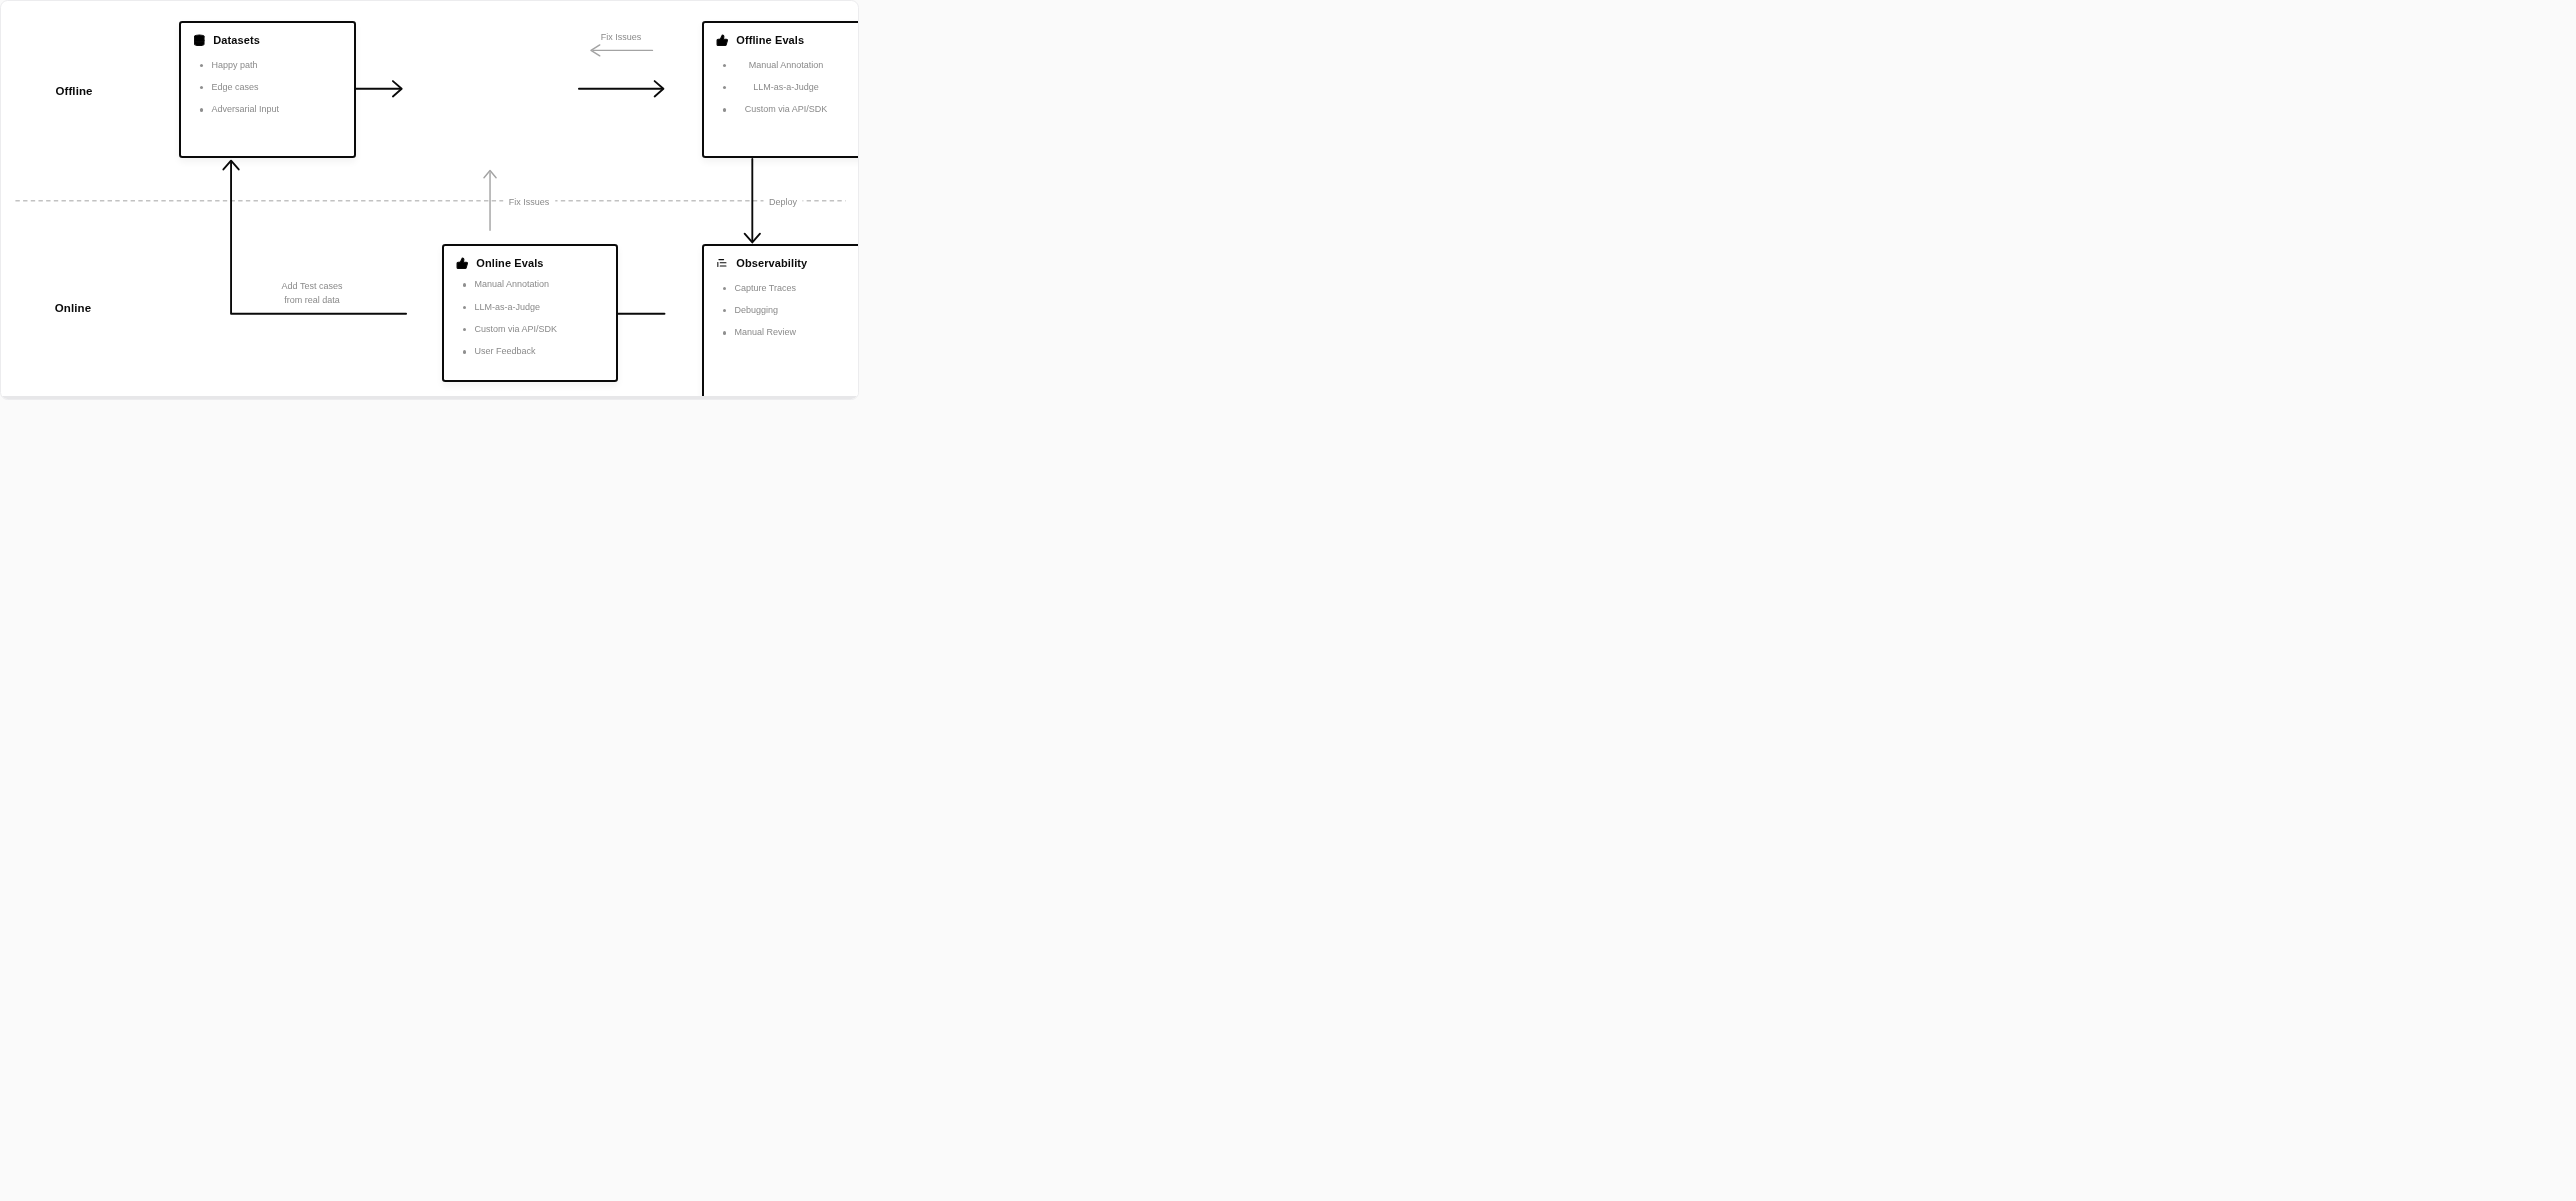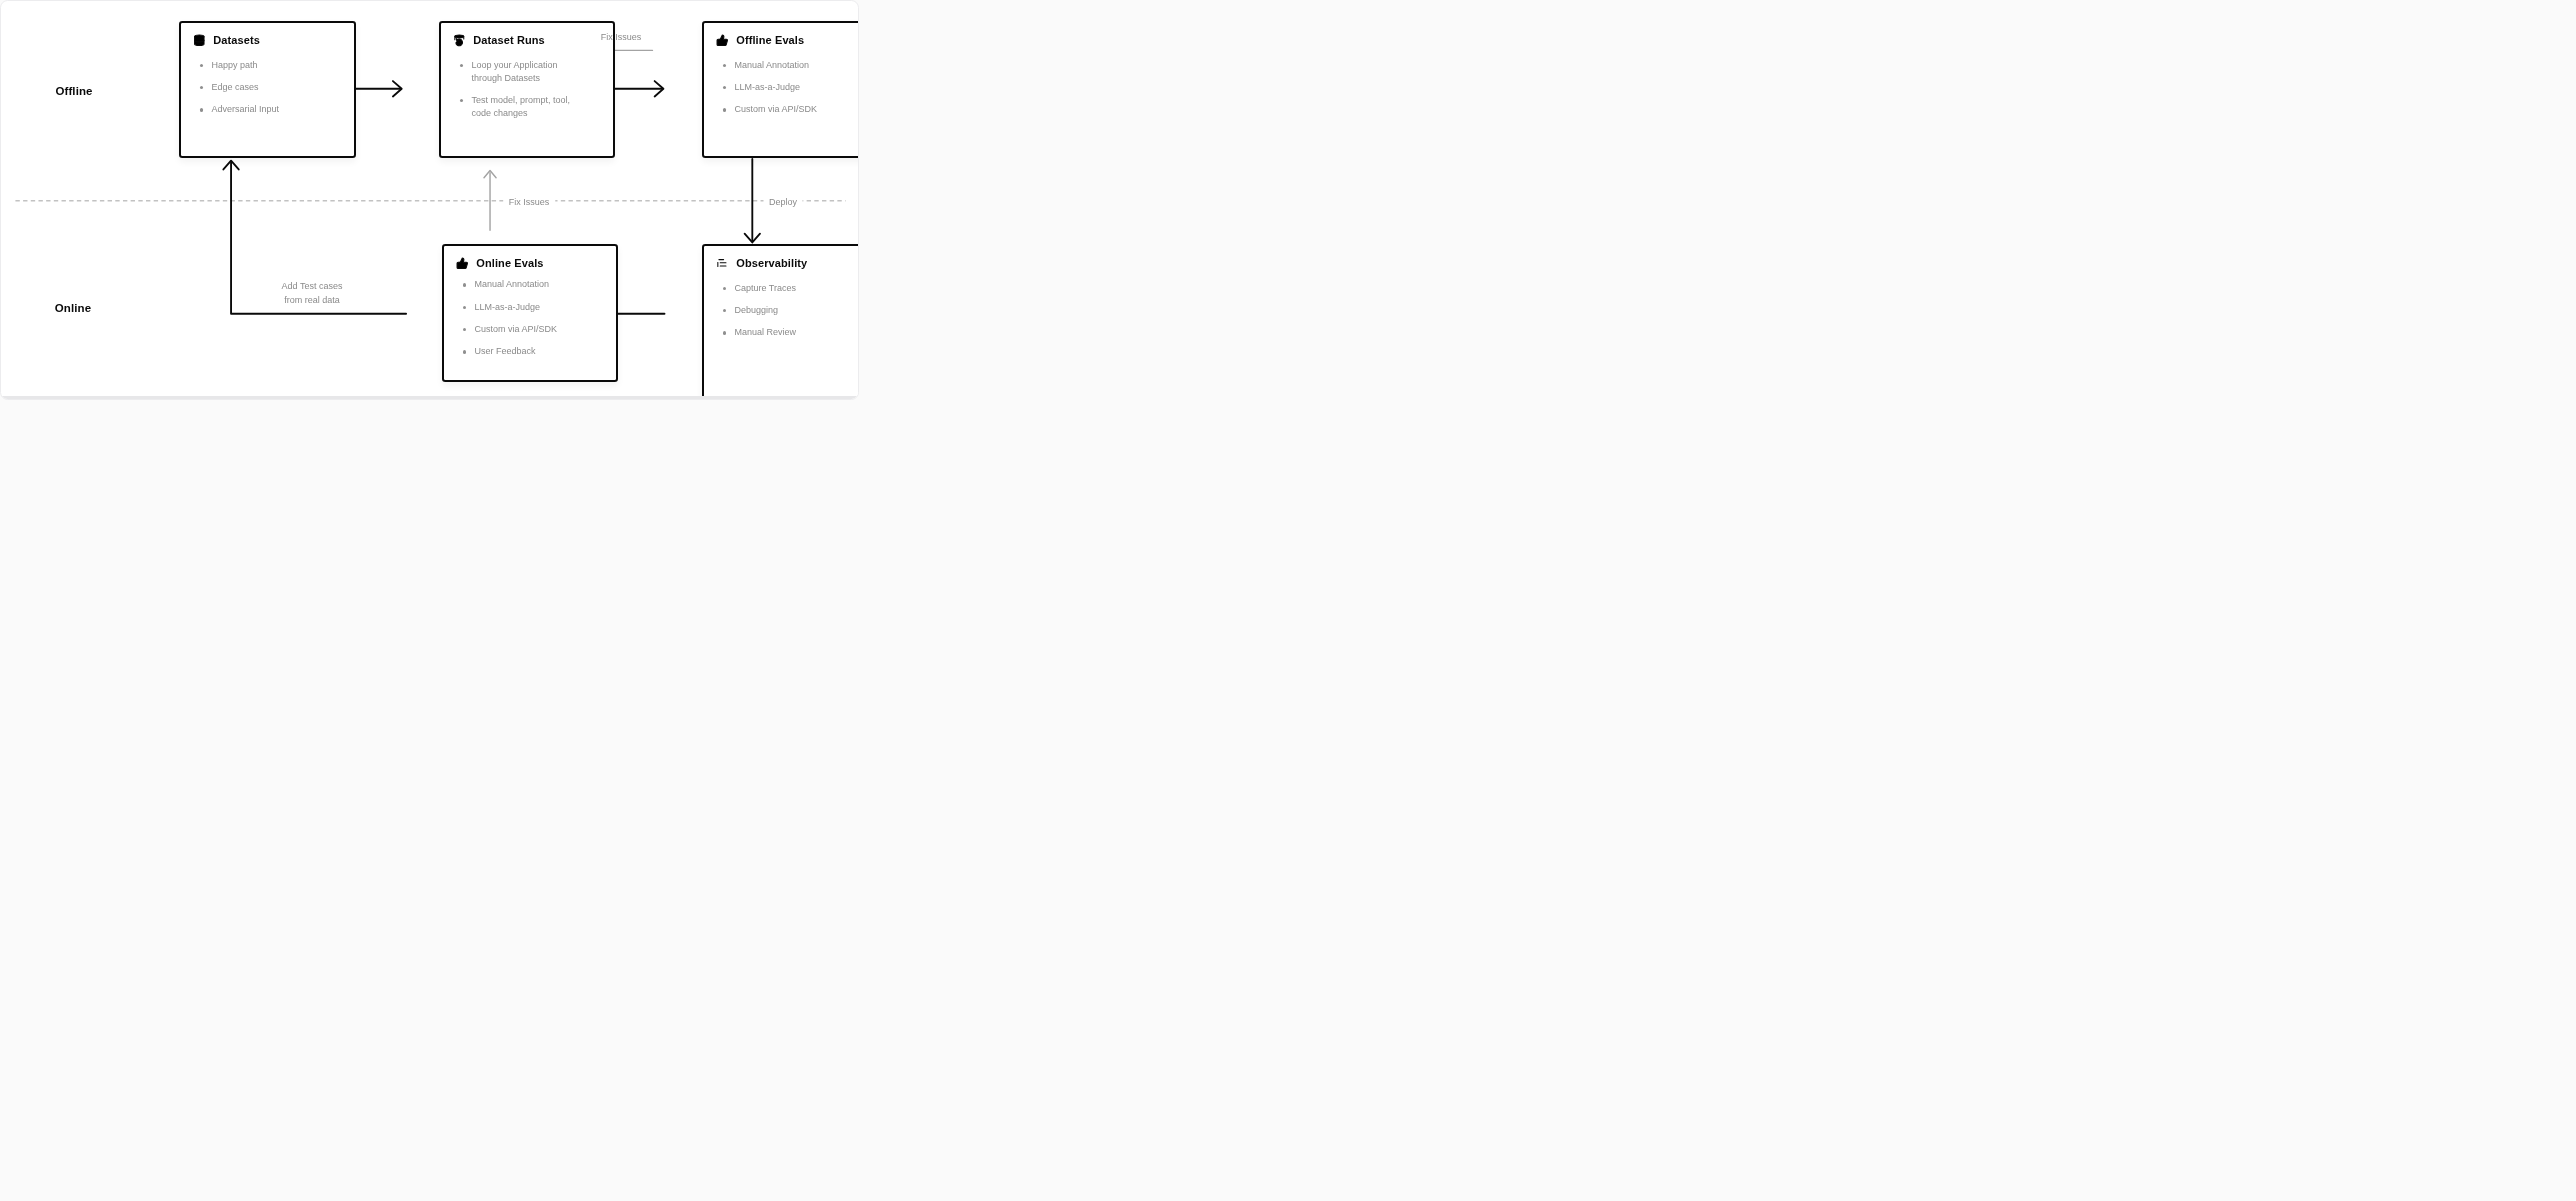--- a/index.html
+++ b/index.html
@@ -123,38 +123,22 @@
       </svg>
       <span class="node-title">Datasets</span>
     </div>
     <ul>
       <li>Happy path</li>
       <li>Edge cases</li>
       <li>Adversarial Input</li>
     </ul>
   </div>
 
-  <div class="node" style="left:402px; top:20px; width:176px; height:137px;">
-    <div class="node-header">
-      <svg width="12.6" height="12.6" viewBox="0 0 24 24" stroke-width="2" stroke-linecap="round" stroke-linejoin="round">
-        <ellipse cx="12" cy="4.6" rx="8.5" ry="2.8"></ellipse>
-        <path d="M3.5 4.6 v6.2"></path>
-        <path d="M20.5 4.6 v4.8"></path>
-        <path d="M5.4 16.6 a6.4 6.4 0 1 0 1.9-5.1"></path>
-        <path d="M6.1 8 l.6 3.8 3.7-.6"></path>
-      </svg>
-      <span class="node-title">Dataset Runs</span>
-    </div>
-    <ul>
-      <li>Loop your Application through Datasets</li>
-      <li>Test model, prompt, tool, code changes</li>
-    </ul>
-  </div>
 
-  <div class="node" style="left:665px; top:20px; width:188px; height:137px;">
+  <div class="node" style="left:665px; top:20px; width:188px; height:137px;text-align:center;">
     <div class="node-header">
       <svg width="12.6" height="12.6" viewBox="0 0 24 24" stroke-width="2" stroke-linecap="round" stroke-linejoin="round">
         <path d="M7 10v12"></path>
         <path d="M15 5.88 14 10h5.83a2 2 0 0 1 1.92 2.56l-2.33 8A2 2 0 0 1 17.5 22H4a2 2 0 0 1-2-2v-8a2 2 0 0 1 2-2h2.76a2 2 0 0 0 1.79-1.11L12 2a3.13 3.13 0 0 1 3 3.88Z"></path>
       </svg>
       <span class="node-title">Offline Evals</span>
     </div>
     <ul>
       <li>Manual Annotation</li>
       <li>LLM-as-a-Judge</li>

